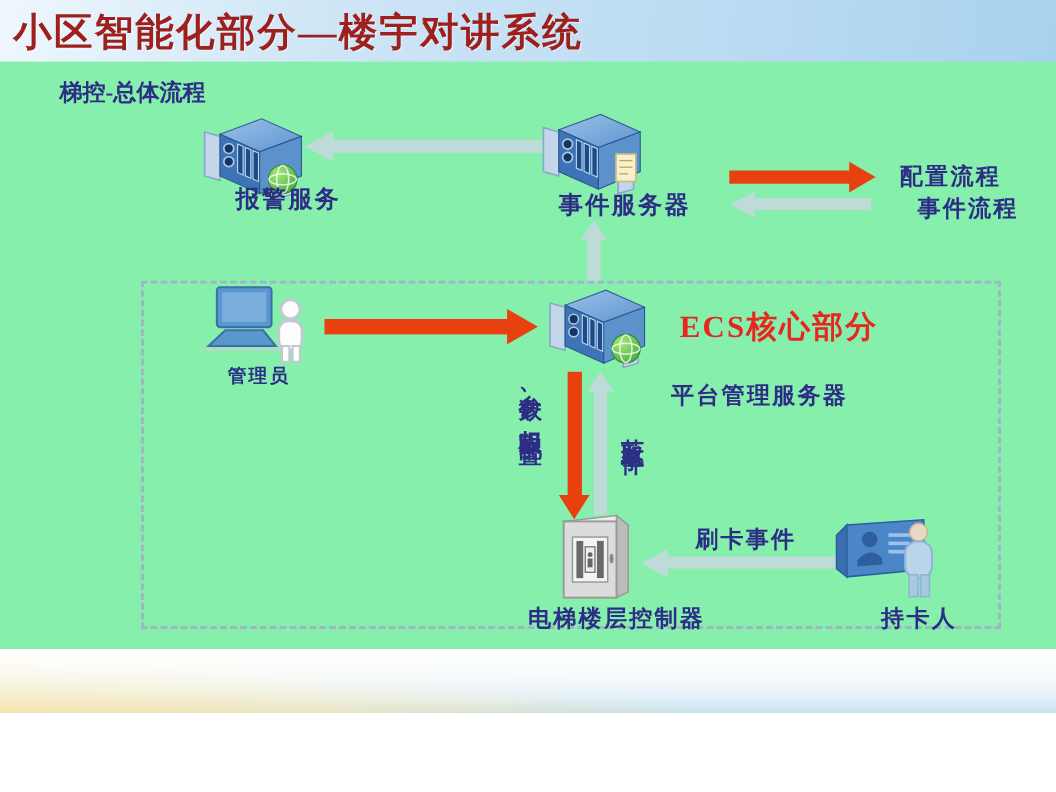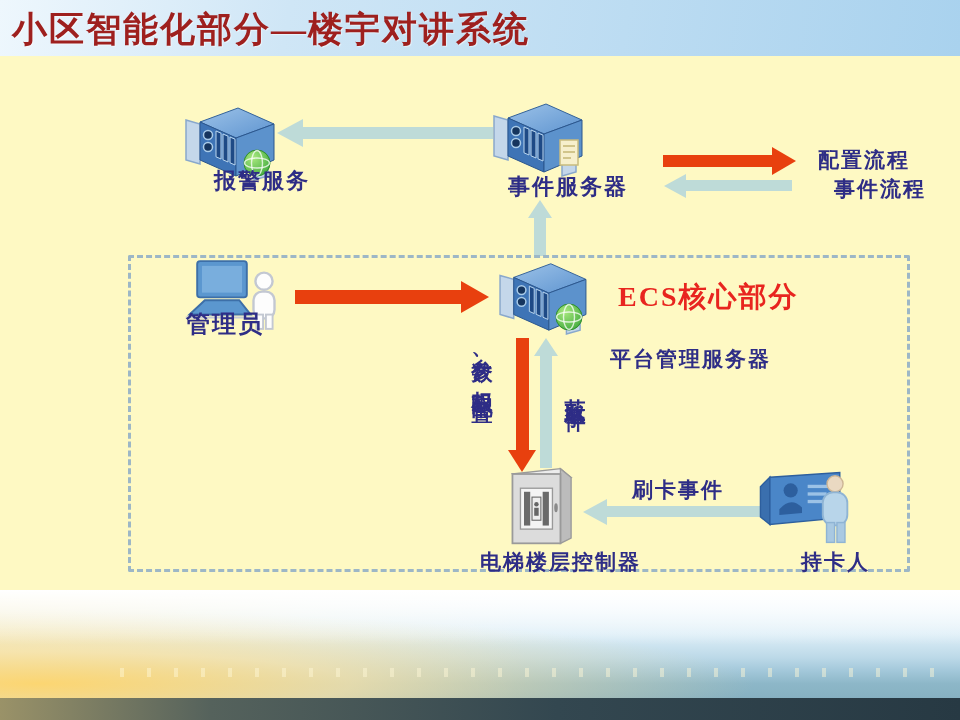--- a/index.html
+++ b/index.html
@@ -1,18 +1,18 @@
 <!DOCTYPE html>
 <html><head>
 <meta charset="utf-8">
 <style>
   * { margin:0; padding:0; box-sizing:border-box; }
   html,body { width:960px; height:720px; }
   body { font-family:"Liberation Serif", serif; background:#fff; }
-  .slide { position:relative; width:960px; height:720px; background:#fef9c3; overflow:hidden; }
+  .slide { position:relative; width:960px; height:648px; background:#86efac; overflow:hidden; }
 
   
   .title-band { position:absolute; left:0; top:0; width:960px; height:56px;
     background:linear-gradient(100deg,#eef7fd 0%,#cfe6f6 30%,#a9d2ee 100%); }
   .page-title { position:absolute; left:12px; top:6px; font-size:35px; font-weight:bold;
     color:#9e201e; letter-spacing:2px; text-shadow:1px 1px 1px rgba(255,255,255,.55); }
 
   .subtitle { position:absolute; left:54px; top:70px; font-size:21px; font-weight:bold; color:#2e2d86; }
 
   .lbl { position:absolute; font-weight:bold; color:#2e2d86; letter-spacing:2px; }
@@ -53,20 +53,21 @@
 </style>
 </head>
 <body>
 
 <div class="slide">
 
   <div class="title-band">
     <div class="page-title">小区智能化部分—楼宇对讲系统</div>
   </div>
 
+  <div class="subtitle">梯控-总体流程</div>
 
   <svg width="0" height="0">
     <defs>
       <linearGradient id="gtop" x1="0" y1="0" x2="1" y2="1">
         <stop offset="0" stop-color="#9cc2e8"></stop>
           <stop offset="1" stop-color="#5e94d0"></stop>
       </linearGradient>
       <radialGradient id="gglobe" cx="0.35" cy="0.3" r="0.9">
         <stop offset="0" stop-color="#a8e87e"></stop>
           <stop offset="1" stop-color="#35a336"></stop>
@@ -127,21 +128,21 @@
   <svg width="105" height="74" style="left:180px; top:258px;" viewBox="0 0 110 75">
     <rect x="18" y="2" width="52" height="38" rx="3" fill="#5b97cf" stroke="#3d6fa8" stroke-width="2"></rect>
     <rect x="23" y="7" width="42" height="28" fill="#79aedd"></rect>
     <polygon points="10,58 26,43 62,43 74,58" fill="#5b97cf" stroke="#3d6fa8" stroke-width="2"></polygon>
     <line x1="6" y1="61" x2="96" y2="61" stroke="#c8ccd4" stroke-width="2"></line>
     <circle cx="88" cy="23" r="9" fill="#fdfdfd" stroke="#c3c8d2" stroke-width="2.5"></circle>
     <rect x="77" y="34" width="22" height="28" rx="9" fill="#fdfdfd" stroke="#c3c8d2" stroke-width="2.5"></rect>
     <rect x="80" y="58" width="7" height="15" fill="#fdfdfd" stroke="#c3c8d2" stroke-width="2"></rect>
     <rect x="90" y="58" width="7" height="15" fill="#fdfdfd" stroke="#c3c8d2" stroke-width="2"></rect>
   </svg>
-  <div class="lbl ctr" style="left:172px; top:308px; width:92px; font-size:24px;font-family:Liberation Serif, serif;">管理员</div>
+  <div class="lbl ctr" style="left:172px; top:330px; width:92px; font-size:17px;font-family:Liberation Serif, serif;">管理员</div>
 
   <div class="abody red" style="left:295px; top:290px; width:167px; height:14px;"></div>
   <div class="ahead" style="left:461px; top:281px; border-width:16px 0 16px 28px; border-left-color:#e8400e;"></div>
 
   <svg width="98" height="82" style="left:494px; top:254px;">
     <use href="#sym-server" width="98" height="82"></use>
     <use href="#sym-globe" x="60" y="48" width="30" height="30"></use>
   </svg>
   <div class="ecs-label">ECS核心部分</div>
   <div class="lbl" style="left:610px; top:307px; font-size:21px;margin-top:38px;">平台管理服务器</div>

